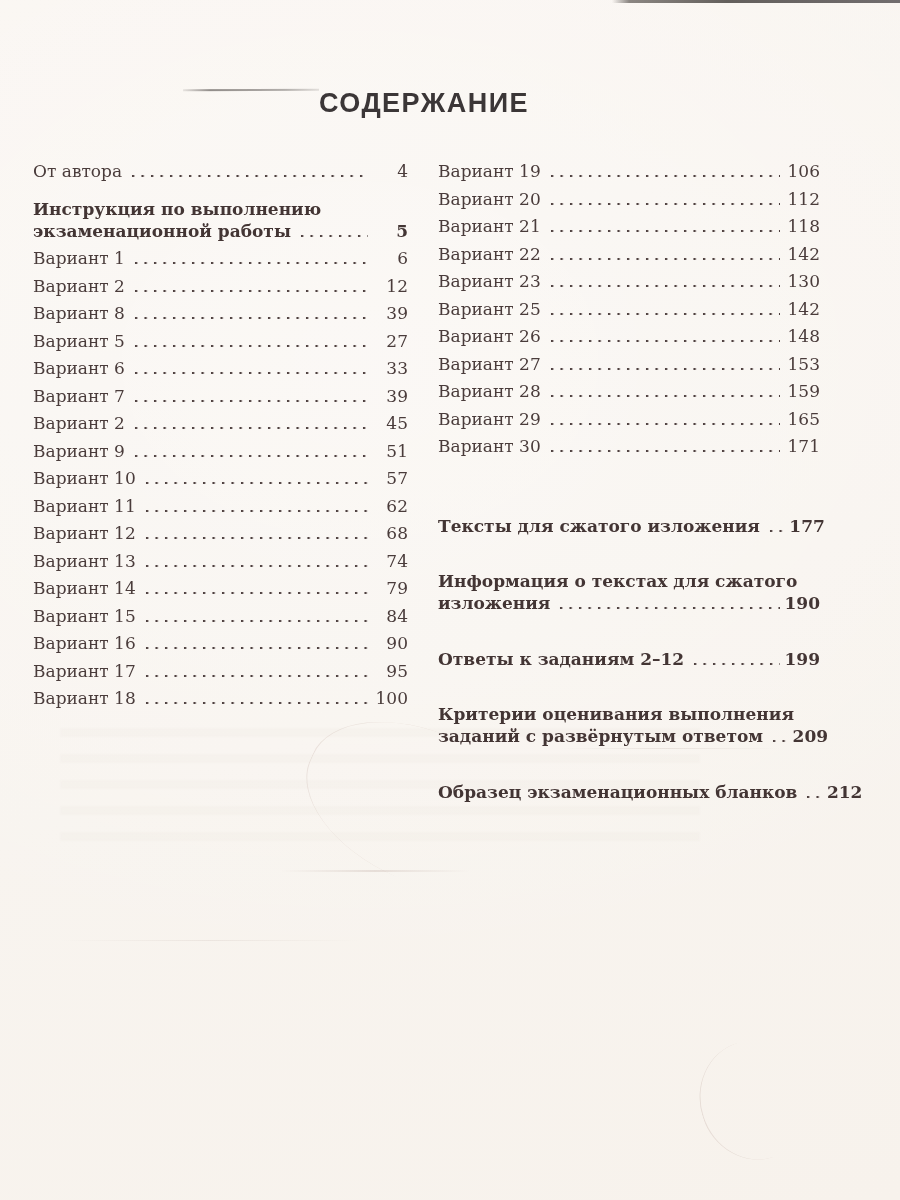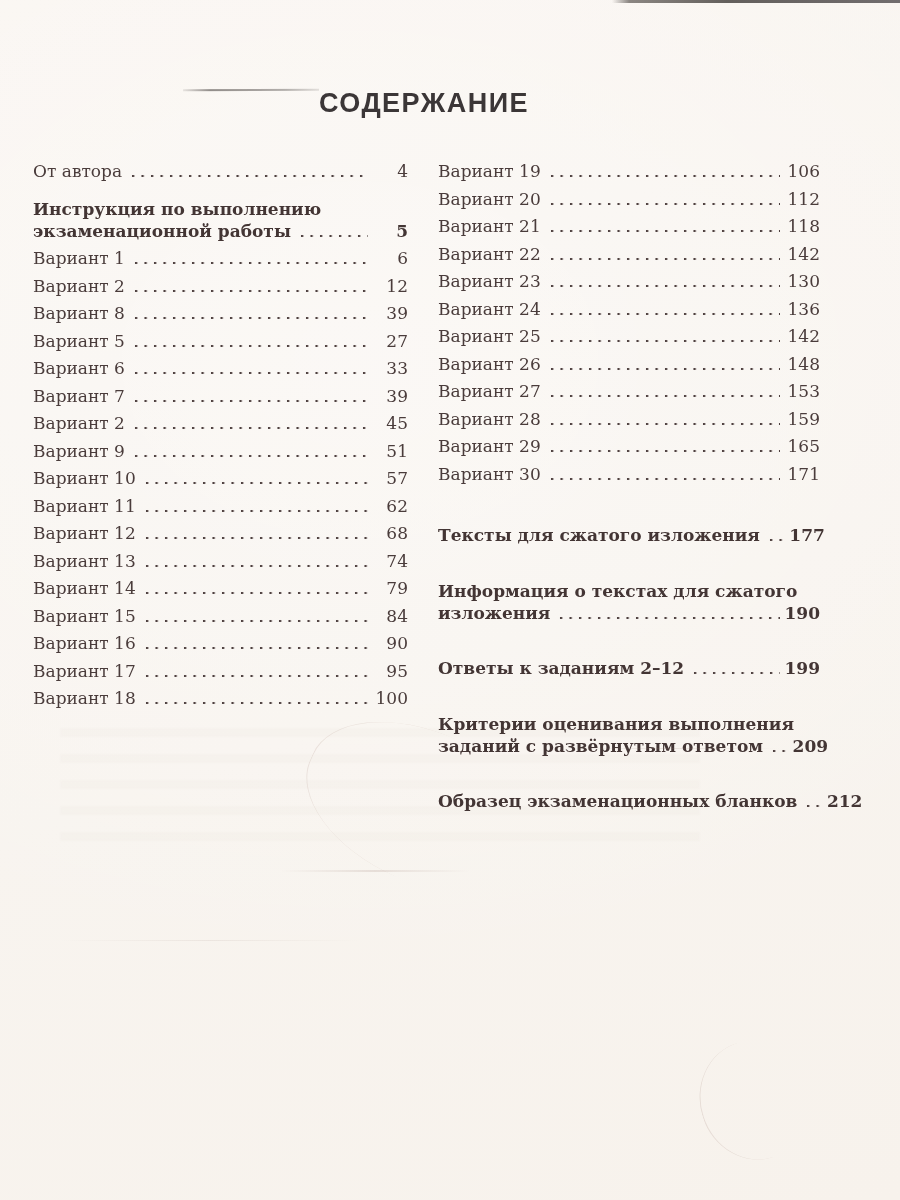--- a/index.html
+++ b/index.html
@@ -49,21 +49,21 @@
     font-size:17px;line-height:19px;
   }
   .col{display:flex;flex-direction:column;}
   .col-left{width:375px;flex:0 0 375px;}
   .col-right{flex:1;min-width:0;}
 
   .entry{margin-bottom:8.5px;}
   .entry.bold{font-weight:bold;color:#433534;}
   .entry.gap-sm{margin-top:10px;}
   .entry.gap-md{margin-top:28px;}
-  .entry.gap-lg{margin-top:34px;}
+  .entry.gap-lg{margin-top:52px;}
   .entry .line1{margin-bottom:3px;}
   .entry .row{display:flex;align-items:baseline;}
   .lab{white-space:nowrap;flex:0 0 auto;}
   .leader{
     flex:1 1 auto;min-width:16px;height:4px;align-self:flex-end;
     margin:0 4px 3px 9px;
     background-image:radial-gradient(circle at 2px 2px, #4e403f 1.25px, rgba(0,0,0,0) 1.55px);
     background-size:9.5px 4px;background-repeat:repeat-x;background-position:left bottom;
   }
   .pg{flex:0 0 auto;min-width:36px;text-align:right;white-space:nowrap;}
@@ -245,27 +245,20 @@
         </div>
         <div class="entry">
           <div class="row">
             <span class="lab">Вариант 23</span>
             <span class="leader"></span>
             <span class="pg">130</span>
           </div>
         </div>
         <div class="entry">
           <div class="row">
-            <span class="lab">Вариант 24</span>
-            <span class="leader"></span>
-            <span class="pg">136</span>
-          </div>
-        </div>
-        <div class="entry">
-          <div class="row">
             <span class="lab">Вариант 25</span>
             <span class="leader"></span>
             <span class="pg">142</span>
           </div>
         </div>
         <div class="entry">
           <div class="row">
             <span class="lab">Вариант 26</span>
             <span class="leader"></span>
             <span class="pg">148</span>

